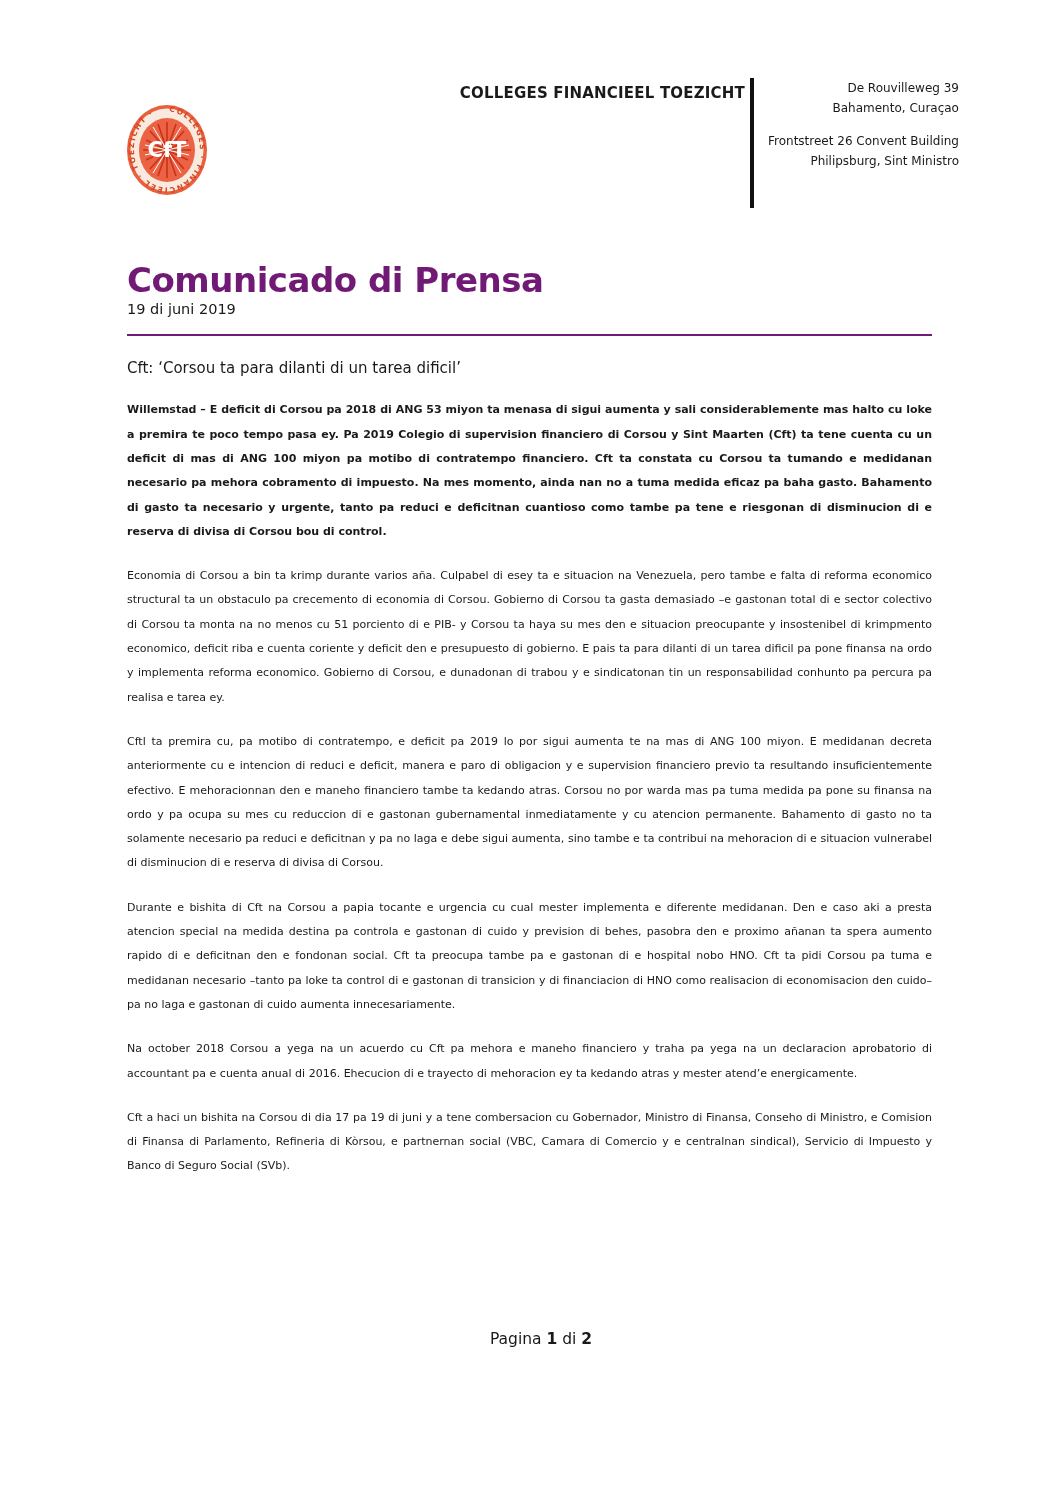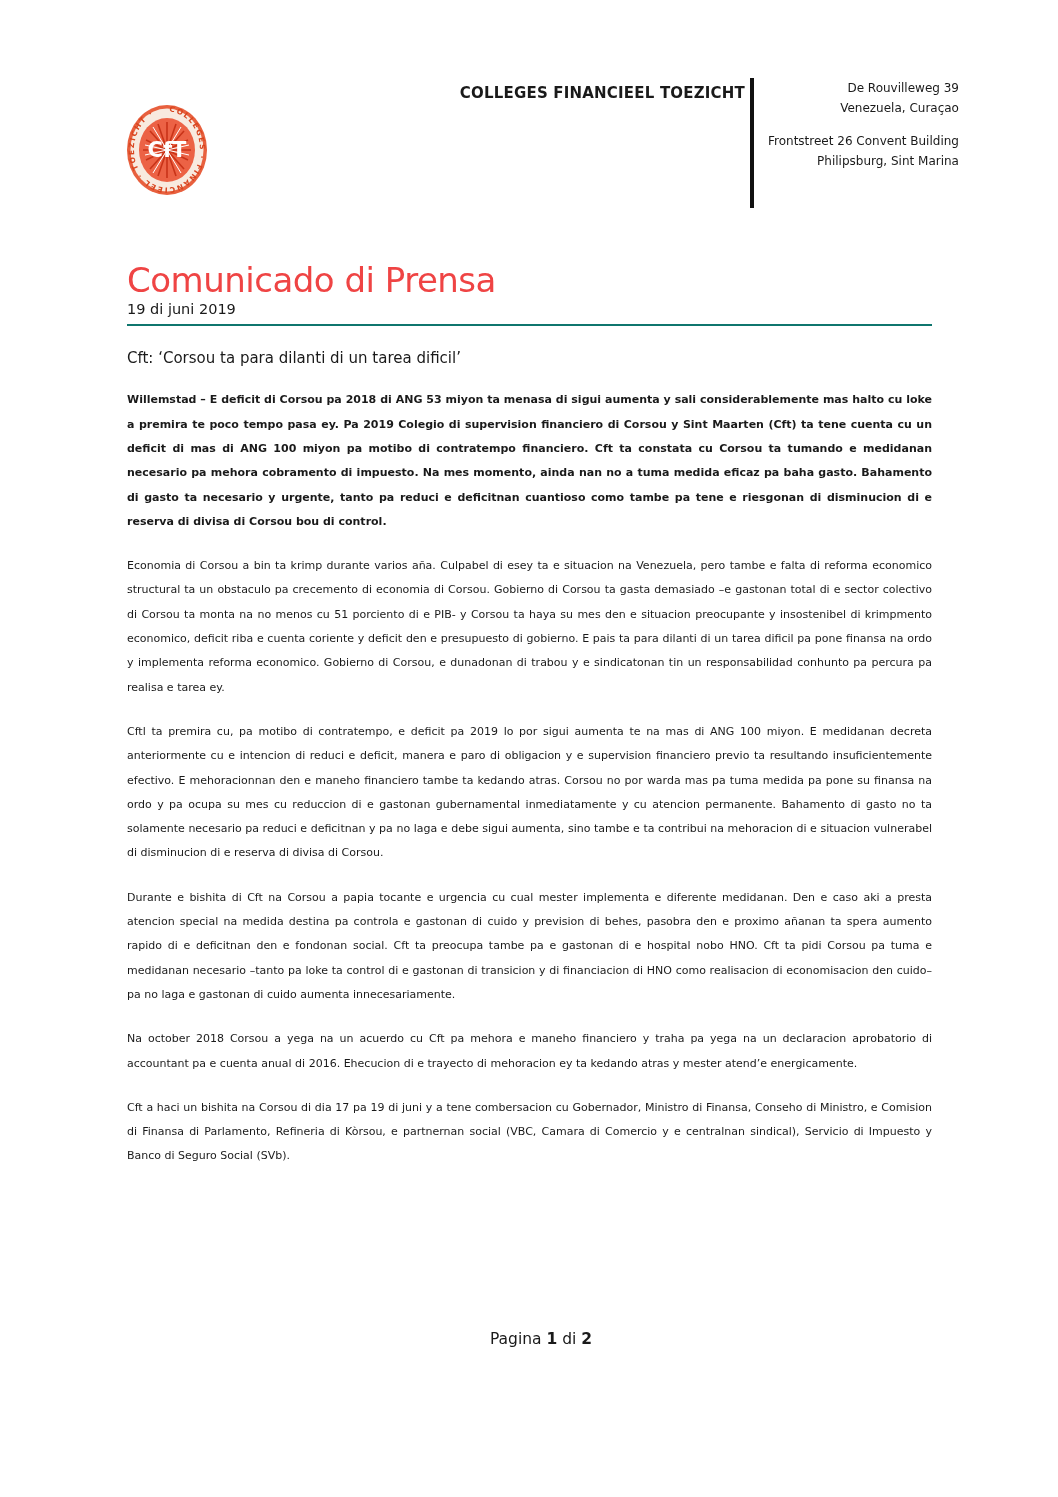--- a/index.html
+++ b/index.html
@@ -57,30 +57,30 @@
   
   .content {
     position: absolute;
     left: 127px;
     top: 262px;
     width: 805px;
   }
   .doc-title {
     margin: 0;
     font-size: 34px;
-    font-weight: 400;
+    font-weight: 700;
     letter-spacing: -0.5px;
     line-height: 1.1;
-    color: #ef4444;
+    color: #701a75;
   }
   .doc-date {
     margin-top: 2px;
-    padding-bottom: 7px;
+    padding-bottom: 17px;
     font-size: 14.5px;
-    border-bottom: 2px solid #0f766e;
+    border-bottom: 2px solid #701a75;
   }
   .headline {
     margin: 23px 0 0 0;
     font-size: 15px;
     font-weight: normal;
   }
 
   
   .para {
     margin: 20px 0 0 0;
@@ -147,25 +147,25 @@
     </svg>
   </div>
 
   <div class="org-name">COLLEGES FINANCIEEL TOEZICHT</div>
 
   <div class="header-divider"></div>
 
   <div class="address-block">
     <div class="address-group">
       <div class="address-line">De Rouvilleweg 39</div>
-      <div class="address-line">Venezuela, Curaçao</div>
+      <div class="address-line">Bahamento, Curaçao</div>
     </div>
     <div class="address-group">
       <div class="address-line">Frontstreet 26 Convent Building</div>
-      <div class="address-line">Philipsburg, Sint Marina</div>
+      <div class="address-line">Philipsburg, Sint Ministro</div>
     </div>
   </div>
 
   <div class="content">
     <h1 class="doc-title">Comunicado di Prensa</h1>
     <div class="doc-date">19 di juni 2019</div>
 
     <h2 class="headline">Cft: ‘Corsou ta para dilanti di un tarea dificil’</h2>
 
     <p class="para lead">Willemstad – E deficit di Corsou pa 2018 di ANG 53 miyon ta menasa di sigui aumenta y sali considerablemente mas halto cu loke a premira te poco tempo pasa ey. Pa 2019 Colegio di supervision financiero di Corsou y Sint Maarten (Cft) ta tene cuenta cu un deficit di mas di ANG 100 miyon pa motibo di contratempo financiero. Cft ta constata cu Corsou ta tumando e medidanan necesario pa mehora cobramento di impuesto. Na mes momento, ainda nan no a tuma medida eficaz pa baha gasto. Bahamento di gasto ta necesario y urgente, tanto pa reduci e deficitnan cuantioso como tambe pa tene e riesgonan di disminucion di e reserva di divisa di Corsou bou di control.</p>

